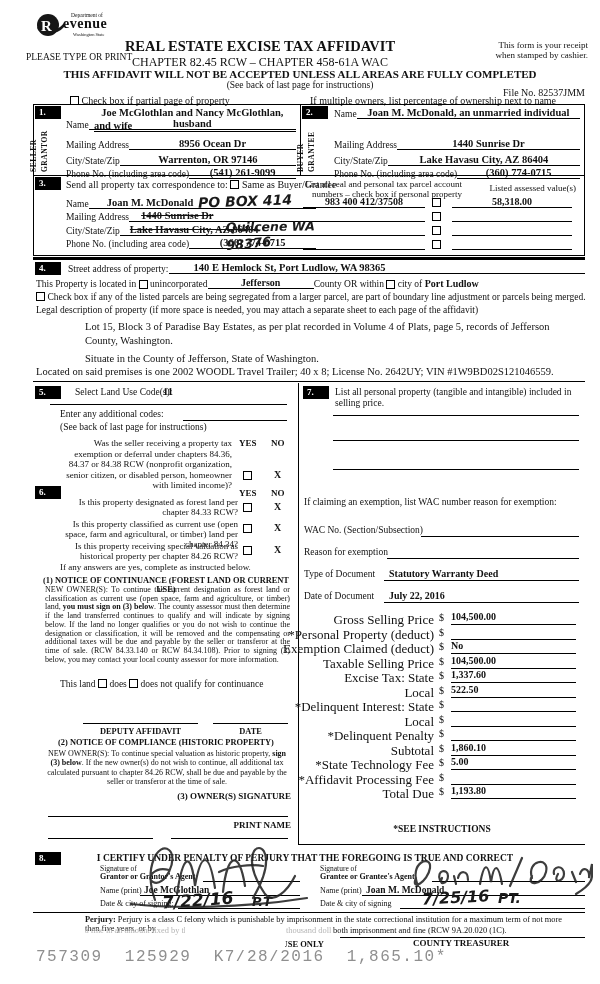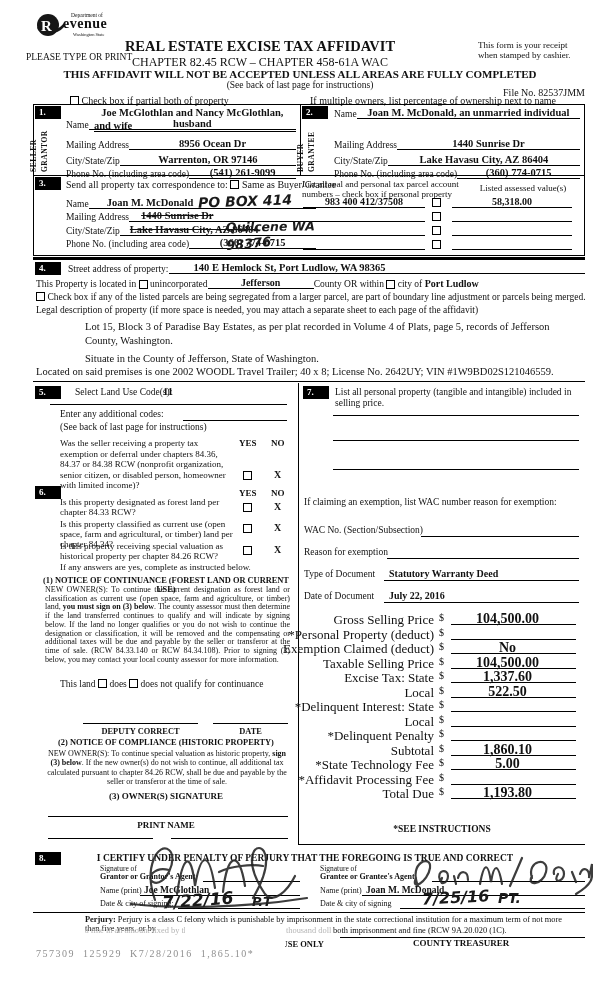--- a/index.html
+++ b/index.html
@@ -3,45 +3,45 @@
 <meta charset="utf-8">
 <style>
   * { margin:0; padding:0; box-sizing:border-box; }
   body { background:#ffffff; font-family:"Liberation Serif","DejaVu Serif",serif; color:#111; }
   .page { position:relative; width:600px; height:984px; background:#fff; overflow:hidden; }
   .abs { position:absolute; }
   .b { font-weight:bold; }
   .ctr { text-align:center; }
   .s8  { font-size:8px; }
   .s85 { font-size:8.4px; }
-  .s9  { font-size:9px; }
+  .s9  { font-size:9px;text-align:right; }
   .s95 { font-size:9.5px; }
   .s10 { font-size:10px; }
   .s105{ font-size:10.5px; }
   .s11 { font-size:11px; }
   .cb { display:inline-block; width:9px; height:9px; border:1px solid #000; background:#fff; vertical-align:-1px; }
   .cbabs { position:absolute; width:9px; height:9px; border:1px solid #000; background:#fff; }
   .line { position:absolute; border-top:1px solid #000; height:0; }
   .numbox { position:absolute; width:26px; height:13px; background:#000; color:#fff; font-weight:bold; font-size:9px; line-height:13px; padding-left:4px; }
   .vtxt { position:absolute; transform:rotate(-90deg); transform-origin:left bottom; white-space:nowrap; font-size:7.5px; font-weight:bold; letter-spacing:.5px; }
   .strike { text-decoration:line-through; }
   .hand { position:absolute; font-family:"DejaVu Sans",sans-serif; font-style:italic; font-weight:bold; color:#1a1a1a; z-index:5; white-space:nowrap; }
   .xmark { position:absolute; font-weight:bold; font-size:10px; font-family:"Liberation Serif",serif; }
   .frow { position:absolute; display:flex; align-items:flex-end; }
   .flab { white-space:nowrap; }
   .flexline { flex:1; border-bottom:1px solid #000; min-width:8px; }
   .finrow { position:absolute; left:0; width:283px; height:14px; }
   .flabel { position:absolute; right:148px; top:0; font-size:13px; white-space:nowrap; }
   .fdollar { position:absolute; left:140px; top:0; font-size:10px; }
-  .fvalue { position:absolute; left:152px; right:6px; top:-1px; border-bottom:1px solid #000; font-weight:bold; font-size:14px; text-align:center; padding-right:12px; height:14px; }
+  .fvalue { position:absolute; left:152px; right:6px; top:-1px; border-bottom:1px solid #000; font-weight:bold; font-size:10px; text-align:left; padding-right:12px; height:14px; }
   .jtext { text-align:justify; line-height:8.7px; }
   svg.sig { position:absolute; z-index:6; }
   svg.sig path { fill:none; stroke:#222; stroke-width:2.2; stroke-linecap:round; opacity:.88; }
   .sticker { position:absolute; background:#fff; z-index:4; }
-  .dotstamp { position:absolute; font-family:Liberation Serif, serif; color:#8f8f8f; font-size:10px; letter-spacing:1.5px; white-space:pre; }
+  .dotstamp { position:absolute; font-family:Liberation Mono, monospace; color:#8f8f8f; font-size:16px; letter-spacing:1.5px; white-space:pre; }
 </style>
 </head>
 <body>
 
 <div class="page">
 
   <div class="abs" style="left:35px; top:12px; display:flex; align-items:flex-start;">
     <svg width="30" height="28" viewBox="0 0 30 28">
       <circle cx="13" cy="13" r="11" fill="#161616"></circle>
       <path d="M2,15 C11,21 22,20 29,11 L29,15 C22,23 10,23 3,18 Z" fill="#161616"></path>
@@ -62,21 +62,21 @@
     <div>This form is your receipt</div>
     <div>when stamped by cashier.</div>
   </div>
 
   <div class="abs ctr b s11" style="left:20px; top:68px; width:560px;">THIS AFFIDAVIT WILL NOT BE ACCEPTED UNLESS ALL AREAS ARE FULLY COMPLETED</div>
   <div class="abs ctr s95" style="left:20px; top:80px; width:560px;">(See back of last page for instructions)</div>
   <div class="abs s10" style="right:15px; top:87px; text-align:right;">File No. 82537JMM</div>
 
   <div class="abs s10" style="left:70px; top:95px;">
     <span class="cb"></span>
-    <span>Check box if partial both of property</span>
+    <span>Check box if partial page of property</span>
   </div>
   <div class="abs s10" style="left:310px; top:95px;">If multiple owners, list percentage of ownership next to name</div>
 
   <div class="abs" style="left:33px; top:104px; width:552px; height:152px; border:1px solid #000;">
 
     <div class="line" style="left:0; top:70px; width:550px;"></div>
     <div class="abs" style="left:266px; top:0; height:70px; border-left:1px solid #000;"></div>
 
     <div class="numbox" style="left:1px; top:1px;">1.</div>
     <span class="vtxt" style="left:4px; top:58px;">SELLER</span>
@@ -241,21 +241,21 @@
       <span>This land</span>
       <span class="cb"></span>
       <span>does</span>
       <span class="cb"></span>
       <span>does not</span>
       <span>qualify for continuance</span>
     </div>
 
     <div class="line" style="left:50px; top:340px; width:115px;"></div>
     <div class="line" style="left:180px; top:340px; width:75px;"></div>
-    <div class="abs s85 b ctr" style="left:50px; top:344px; width:115px;">DEPUTY CORRECT</div>
+    <div class="abs s85 b ctr" style="left:50px; top:344px; width:115px;">DEPUTY AFFIDAVIT</div>
     <div class="abs s85 b ctr" style="left:180px; top:344px; width:75px;">DATE</div>
 
     <div class="abs s85 b ctr" style="left:8px; top:355px; width:250px;">(2) NOTICE OF COMPLIANCE (HISTORIC PROPERTY)</div>
     <div class="abs s8 ctr" style="left:10px; top:366px; width:248px; line-height:9.3px;">
       <span>NEW OWNER(S):  To continue special valuation as historic property, </span><b>sign (3) below</b><span>.  If the new owner(s) do not wish to continue, all additional tax calculated pursuant to chapter 84.26 RCW, shall be due and payable by the seller or transferor at the time of sale.</span>
     </div>
 
     <div class="abs s9 b ctr" style="left:8px; top:408px; width:250px;">(3)  OWNER(S) SIGNATURE</div>
     <div class="line" style="left:15px; top:433px; width:240px;"></div>
     <div class="abs s9 b ctr" style="left:8px; top:437px; width:250px;">PRINT NAME</div>

